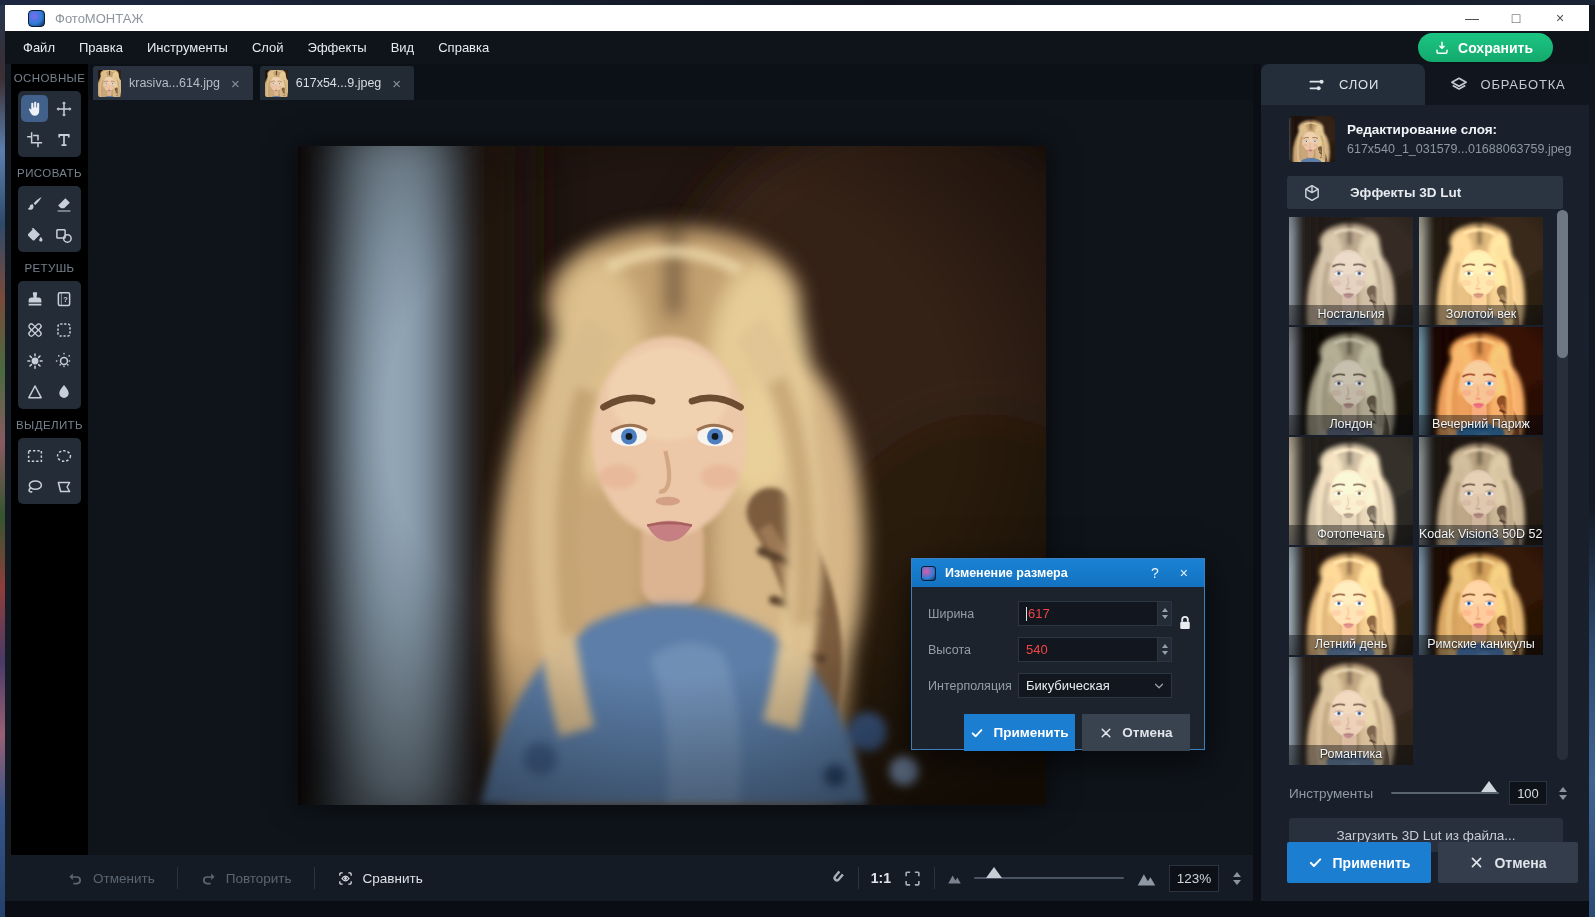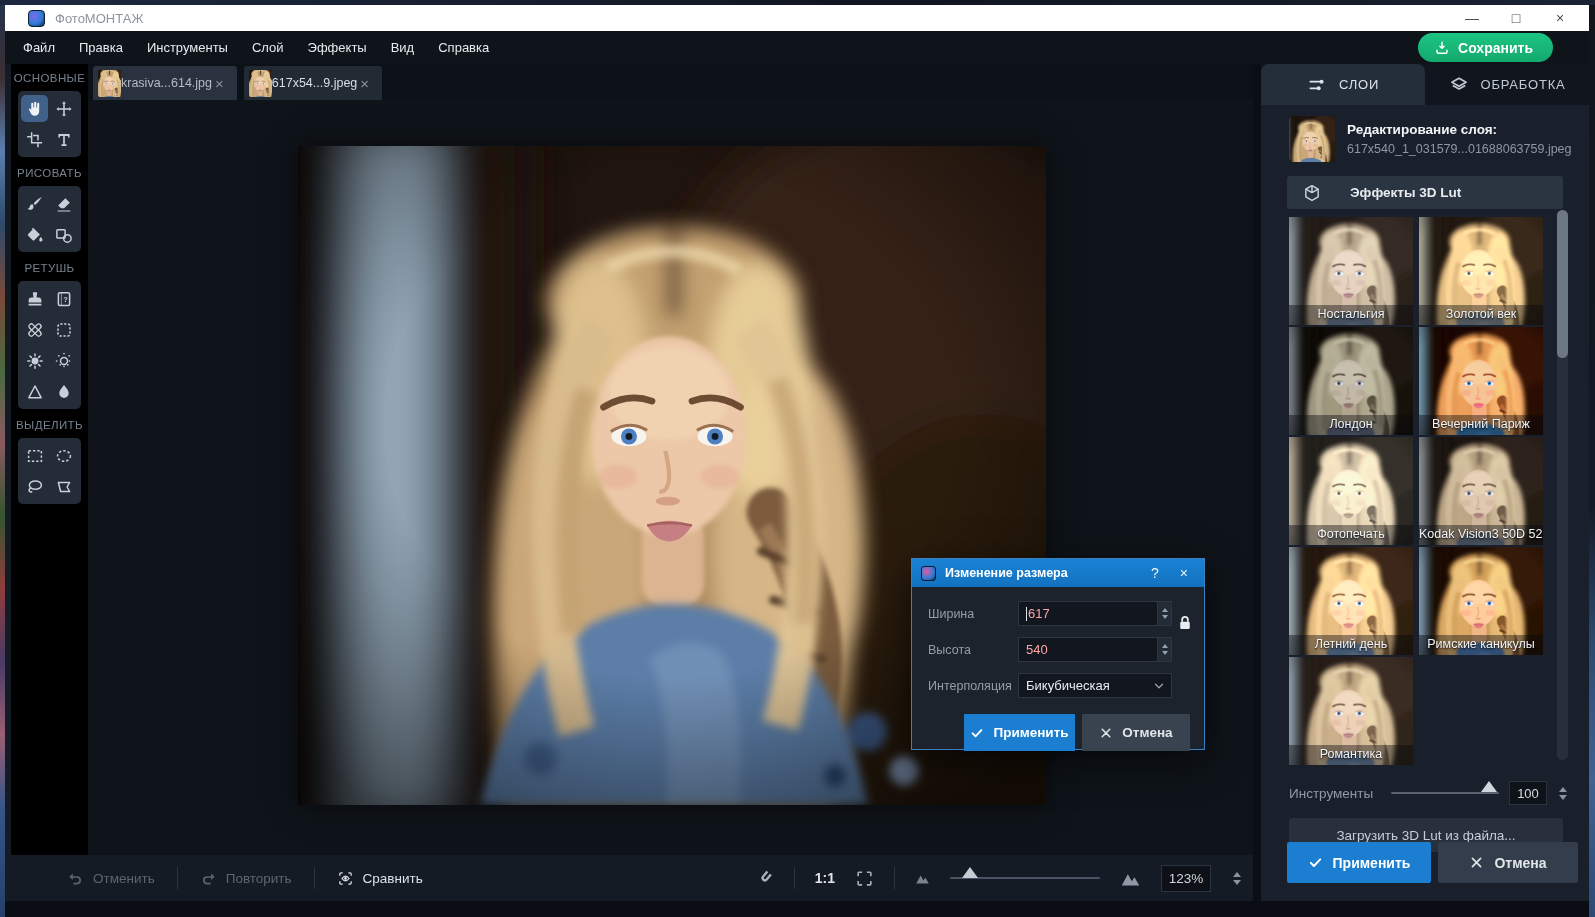--- a/index.html
+++ b/index.html
@@ -39,21 +39,21 @@
   .toolpanel { position:absolute; left:11px; top:64px; width:77px; height:791px; background:#000000; }
   .tool-label { text-align:center; color:#76828e; font-size:11.5px; letter-spacing:.4px; margin:10px 0 7px; }
   .tool-grid { width:63px; margin:0 auto; background:#242c38; border-radius:5px; padding:4px 3px;
     display:grid; grid-template-columns:repeat(2,1fr); gap:4px 2px; }
   .tool { width:27px; height:27px; margin:0 auto; border-radius:5px; display:flex; align-items:center; justify-content:center; color:#c9cfd8; }
   .tool.selected { background:#41608a; color:#eef2f6; }
   .ti { width:18px; height:18px; }
 
   
   .tabbar { position:absolute; left:88px; top:64px; width:1165px; height:36px; background:#0c1117; display:flex; align-items:flex-end; padding-left:5px; }
-  .ftab { height:34px; display:flex; align-items:center; padding:0 10px 0 5px; gap:0; margin-right:7px; border-radius:3px 3px 0 0; }
+  .ftab { height:34px; display:flex; align-items:center; padding:0 10px 0 5px; gap:8px; margin-right:7px; border-radius:3px 3px 0 0; }
   .ftab.t1 { background:#29323e; }
   .ftab.t2 { background:#222a34; }
   .ftab .thumb { width:23px; height:27px; border-radius:2px; overflow:hidden; background:#000; }
   .ftab .thumb svg { width:100%; height:100%; display:block; }
   .ftab .tlabel { font-size:12.5px; color:#b4bcc6; }
   .ftab.t2 .tlabel { color:#d9dee5; }
   .ftab .tclose { color:#8a929c; font-size:15px; padding:0 3px; }
 
   
   .canvas { position:absolute; left:88px; top:100px; width:1165px; height:755px; background:#0f141a; }
@@ -110,41 +110,41 @@
   .btn.dark { width:140px; background:#333d4b; color:#e0e5ea; }
 
   
   .bottombar { position:absolute; left:5px; top:855px; width:1248px; height:46px; background:#151b25; display:flex; align-items:center; }
   .bb-left { display:flex; align-items:center; gap:0; padding-left:40px; }
   .bb-item { display:flex; align-items:center; gap:9px; font-size:13.5px; padding:0 22px; }
   .bb-item svg { width:17px; height:17px; }
   .bb-item.dim { color:#5a6571; }
   .bb-item.lit { color:#dce1e7; }
   .v-div { width:1px; height:22px; background:#2a3340; }
-  .bb-right { margin-left:auto; display:flex; align-items:center; padding-right:10px; gap:20px; color:#a8b0ba; }
+  .bb-right { margin-left:auto; display:flex; align-items:center; padding-right:10px; gap:12px; color:#a8b0ba; }
   .bb-right .ratio { color:#dfe3e8; font-weight:bold; font-size:14px; }
   .bb-right svg { width:19px; height:19px; }
   .z-track { position:relative; width:150px; height:2px; background:#4a5464; border-radius:1px; }
   .z-thumb { position:absolute; left:12px; top:-10px; width:0; height:0; border-left:8px solid transparent; border-right:8px solid transparent; border-bottom:11px solid #c6cdd5; }
   .z-value { width:50px; height:27px; background:#0d1117; border:1px solid #2a3340; color:#d0d5da; font-size:13.5px; display:flex; align-items:center; justify-content:center; }
   .mtn-sm { width:15px !important; height:15px !important; color:#79828e; }
   .mtn-lg { width:21px !important; height:21px !important; color:#8f99a5; }
   .bottomstrip { position:absolute; left:5px; top:901px; width:1584px; height:16px; background:#0a0e14; }
 
   
   .dialog { position:absolute; left:911px; top:558px; width:294px; height:192px; background:#1c232d;
     border:1px solid #3b7fc0; box-shadow:0 10px 34px rgba(0,0,0,.65); }
   .dlg-title { height:28px; background:linear-gradient(180deg,#1a82d4,#1272c0); display:flex; align-items:center; padding:0 10px 0 9px; gap:9px; }
   .dlg-ico { width:15px; height:15px; border-radius:3px; background:radial-gradient(circle at 35% 35%, #e05aa8, #2e7dd6 60%, #122a52); border:1px solid #0d1b33; flex:none; }
   .dlg-title .dt { color:#fff; font-size:12.5px; font-weight:bold; flex:1; }
   .dlg-title .dh, .dlg-title .dx { color:#eaf2fa; font-size:14px; padding:0 6px; }
   .dlg-body { padding:14px 14px 0 16px; position:relative; }
   .dlg-row { display:flex; align-items:center; margin-bottom:11px; }
   .dlg-row .dlabel { width:90px; color:#939ea9; font-size:12.5px; }
-  .d-input { width:140px; height:25px; background:#12171f; border:1px solid #2c3542; color:#fca5a5; font-size:13px; display:flex; align-items:center; padding-left:7px; }
+  .d-input { width:140px; height:25px; background:#12171f; border:1px solid #2c3542; color:#ef4444; font-size:13px; display:flex; align-items:center; padding-left:7px; }
   .caret { display:inline-block; width:1px; height:14px; background:#dfe6ec; margin-right:1px; }
   .d-spin { width:14px; height:25px; background:#232b36; border:1px solid #2c3542; border-left:none; display:flex; flex-direction:column; align-items:center; justify-content:center; gap:3px; }
   .d-spin i { width:0; height:0; border-left:3.5px solid transparent; border-right:3.5px solid transparent; display:block; }
   .d-spin .up { border-bottom:4px solid #97a0ab; }
   .d-spin .dn { border-top:4px solid #97a0ab; }
   .d-select { width:154px; height:25px; background:#12171f; border:1px solid #2c3542; color:#e8ecf0; font-size:13px; display:flex; align-items:center; padding:0 6px 0 7px; }
   .d-select svg { margin-left:auto; width:12px; height:12px; color:#9aa4af; }
   .dlg-lock { position:absolute; right:9px; top:26px; width:20px; height:22px; color:#e8ecf0; }
   .dlg-lock svg { width:20px; height:20px; }
   .dlg-actions { display:flex; gap:7px; justify-content:flex-end; margin:16px 0 0; padding-bottom:0; }

